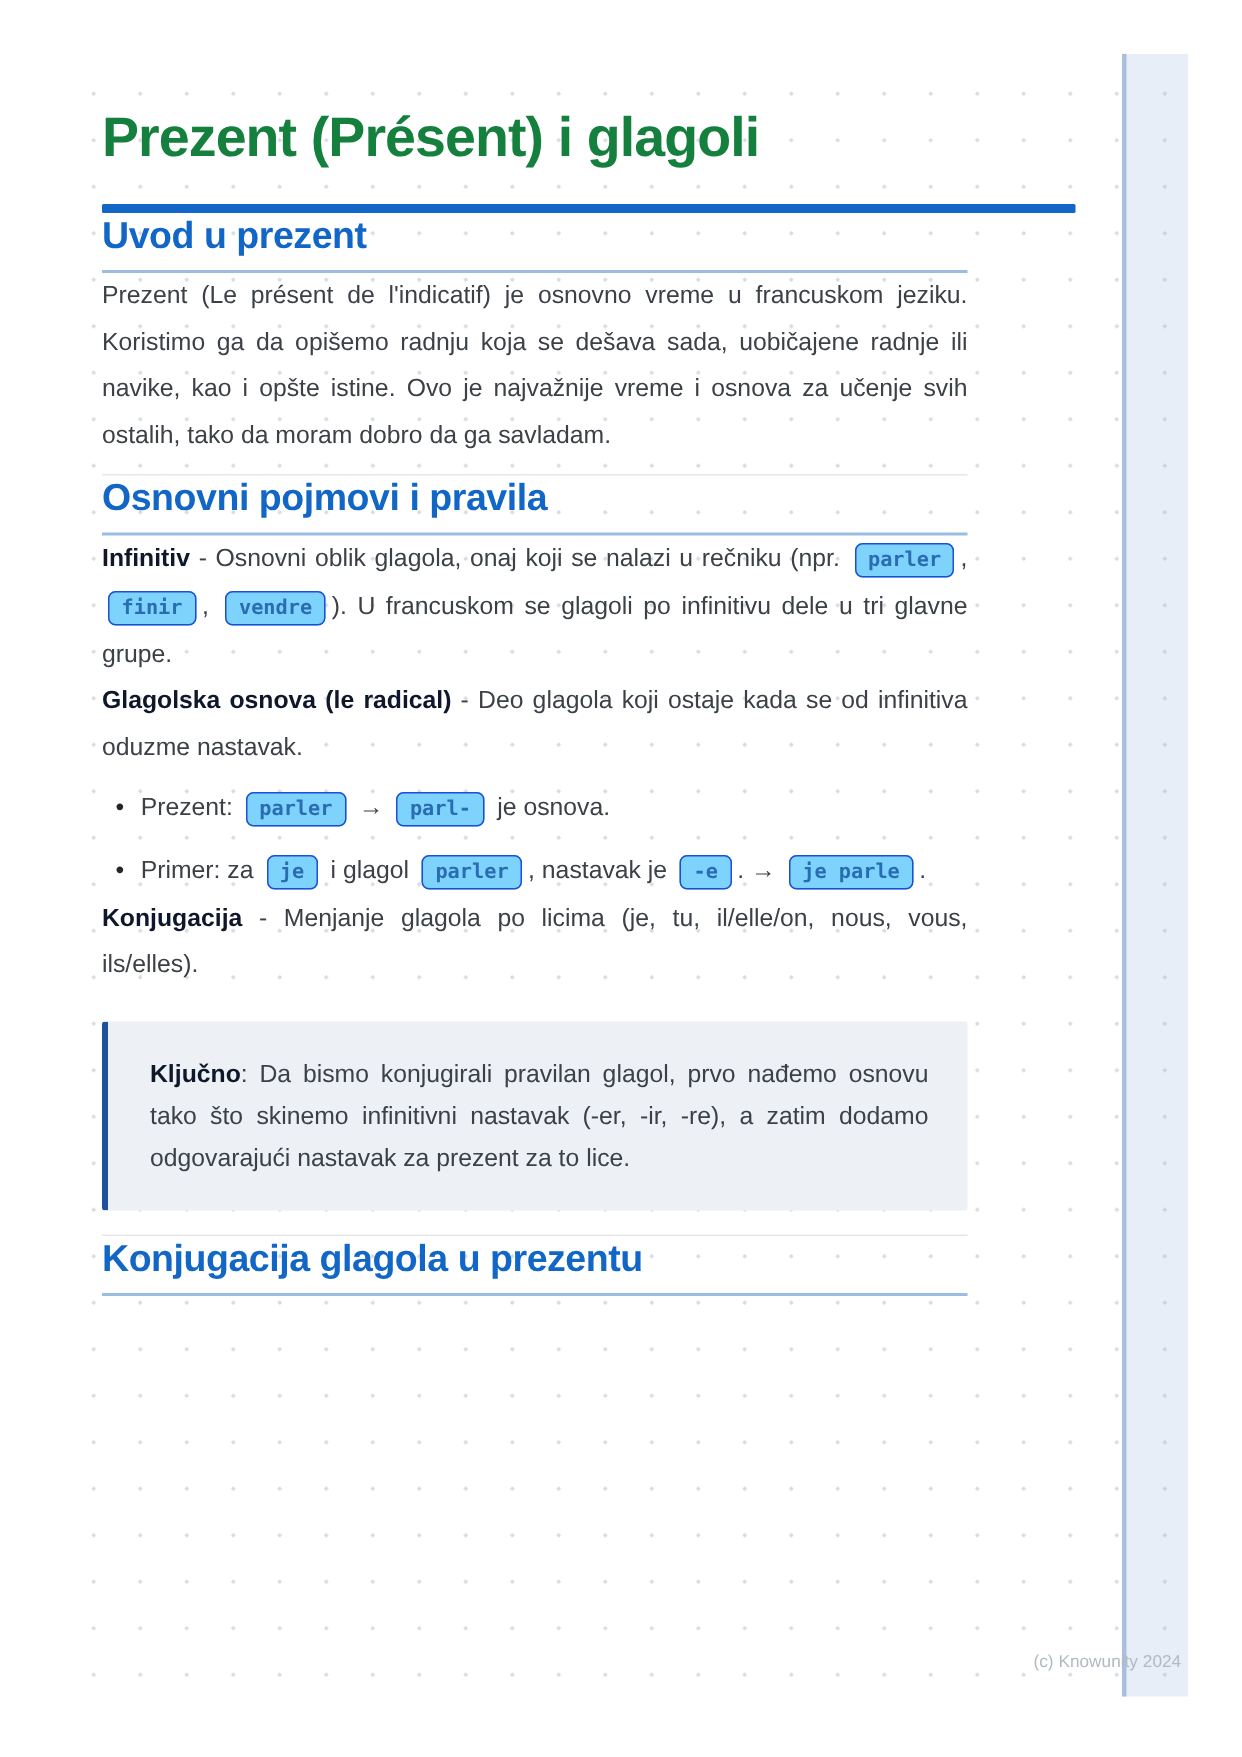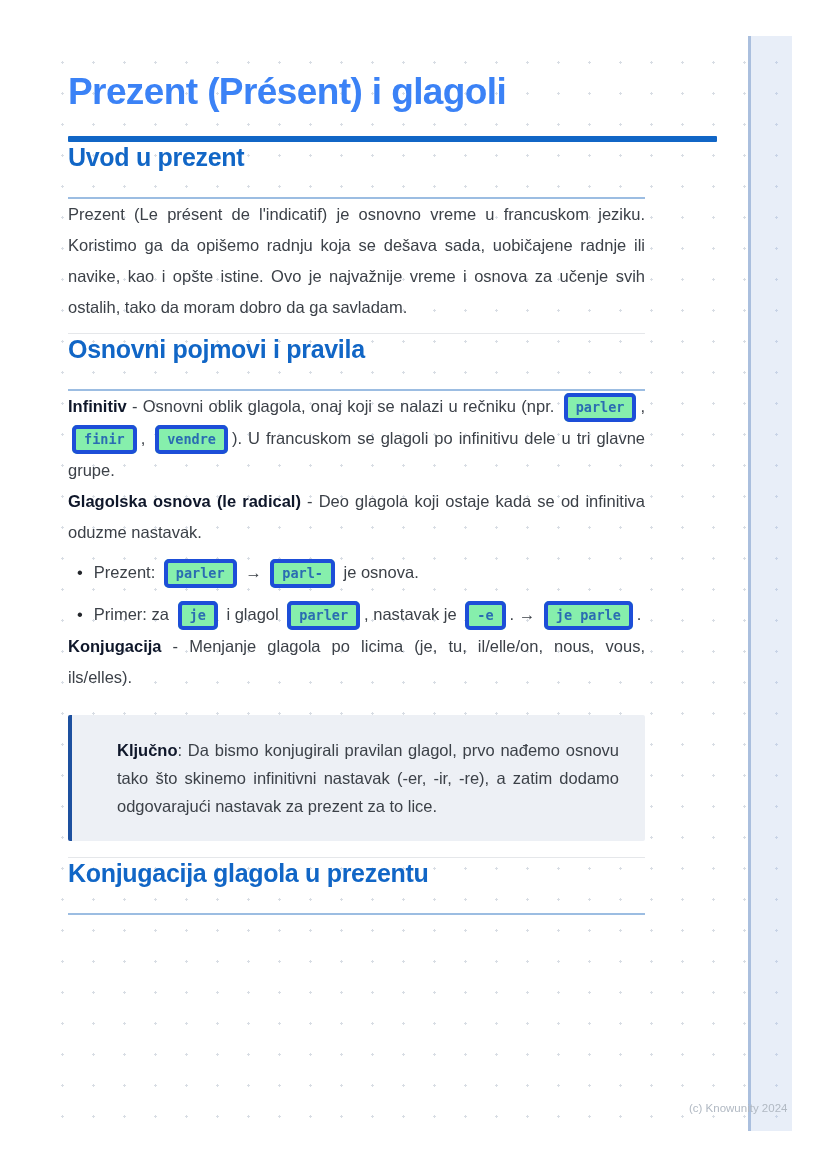--- a/index.html
+++ b/index.html
@@ -29,33 +29,33 @@
     box-sizing:border-box;
     z-index:1;
   }
   .content {
     position:absolute; left:68px; top:0; width:649px; z-index:2;
   }
   h1.doc-title {
     margin:70px 0 0 0;
     font-size:37px; line-height:44px; font-weight:bold;
     letter-spacing:-0.6px;
-    color:#3b82f6;
+    color:#15803d;
   }
   .title-rule {
     margin-top:22px; width:649px; height:6px;
     background:#1166c6; border-radius:1px;
   }
   h2.section-heading {
     margin:0; width:577px;
     font-size:25px; line-height:30px; font-weight:bold;
     letter-spacing:-0.3px;
     color:#1166c6;
     border-bottom:2px solid #9cbde2;
-    padding-bottom:25px;
+    padding-bottom:8px;
     box-sizing:content-box;
   }
   .mt-sec1 { margin-top:40px; }
   .mt-sec2 { margin-top:32px; }
   .mt-sec3 { margin-top:26px; }
   p.body {
     margin:0; width:577px;
     font-size:16.5px; line-height:31px;
     color:#3c4148;
     text-align:justify;
@@ -66,40 +66,40 @@
   hr.divider {
     border:none; border-top:1px solid #e5e7ea;
     width:577px; margin:10px 0 0 0;
   }
   .mt-hr2 { margin-top:16px !important; }
   .seg-bold { font-weight:bold; color:#0f172a; }
   .chip {
     font-family:"DejaVu Sans Mono", monospace;
     font-size:13.5px; font-weight:bold;
     color:#2a6cb2;
-    background:#86efac;
-    border:4px solid #1d4ed8;
+    background:#7dd3fc;
+    border:1px solid #1d4ed8;
     border-radius:5px;
     padding:2px 8px 3px 8px;
     margin:0 4px;
     white-space:nowrap;
   }
   .bullet {
     width:577px; margin-top:9px;
     display:flex; gap:11px;
     padding-left:9px; box-sizing:border-box;
     font-size:16.5px; line-height:31.5px; color:#3c4148;
   }
   .bullet .marker { color:#23262b; }
   .callout {
     margin-top:22px; width:577px; box-sizing:border-box;
     background:#edf0f5;
     border-left:4px solid #1d509f;
     border-radius:2px;
-    padding:21px 26px 21px 45px;
+    padding:21px 26px 21px 28px;
     font-size:16.5px; line-height:28px; color:#3c4148;
     text-align:justify;
   }
   .footer {
     position:absolute; left:689px; top:1102px;
     font-size:11.5px; color:#b1b9c3;
     z-index:5; white-space:nowrap;
   }
 </style>
 </head>

